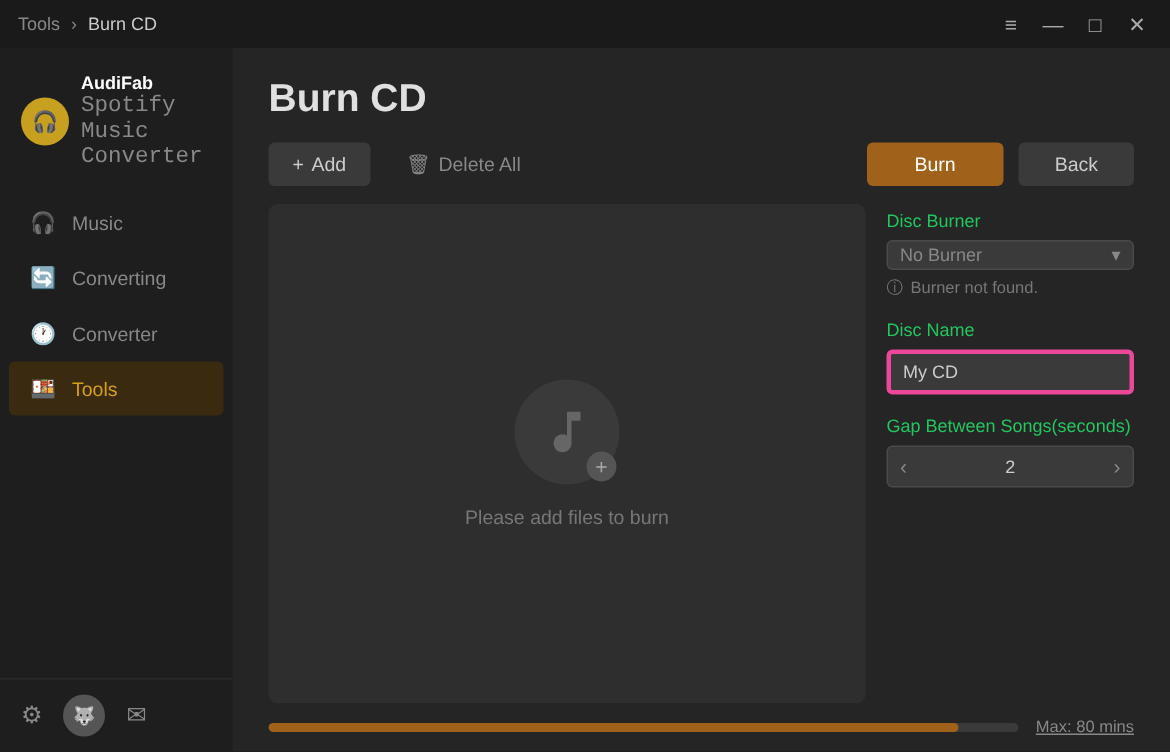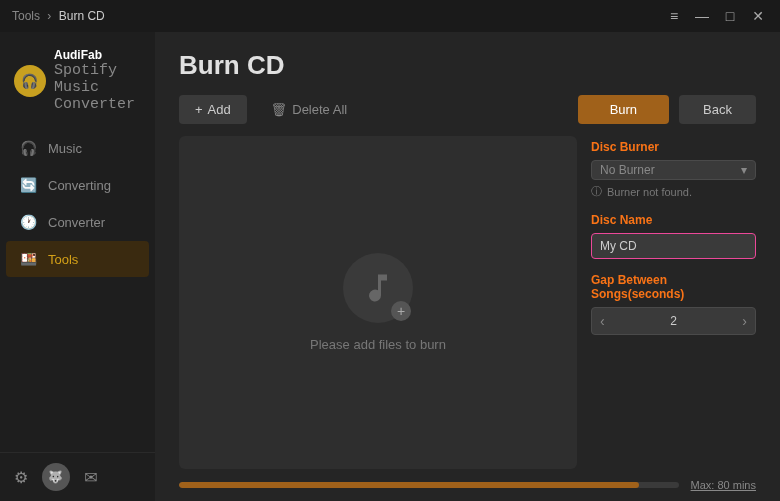--- a/index.html
+++ b/index.html
@@ -276,24 +276,23 @@
     .side-panel {
       width: 165px;
       flex-shrink: 0;
       display: flex;
       flex-direction: column;
       gap: 14px;
       padding-top: 4px;
     }
     .panel-section label {
       font-size: 12px;
-      color: #f97316;
+      color: #22c55e;
       display: block;
       margin-bottom: 6px;
-      font-weight: bold;
     }
     .panel-select {
       width: 100%;
       background: #3a3a3a;
       border: 1px solid #4a4a4a;
       border-radius: 4px;
       color: #888;
       font-size: 12px;
       padding: 2px 8px;
       display: flex;
@@ -305,21 +304,21 @@
       display: flex;
       align-items: center;
       gap: 5px;
       font-size: 11px;
       color: #777;
       margin-top: 4px;
     }
     .panel-input {
       width: 100%;
       background: #3a3a3a;
-      border: 1px solid #ec4899;
+      border: 3px solid #ec4899;
       border-radius: 4px;
       color: #ccc;
       font-size: 12px;
       padding: 5px 8px;
       outline: none;
     }
     .panel-stepper {
       width: 100%;
       background: #3a3a3a;
       border: 1px solid #4a4a4a;

